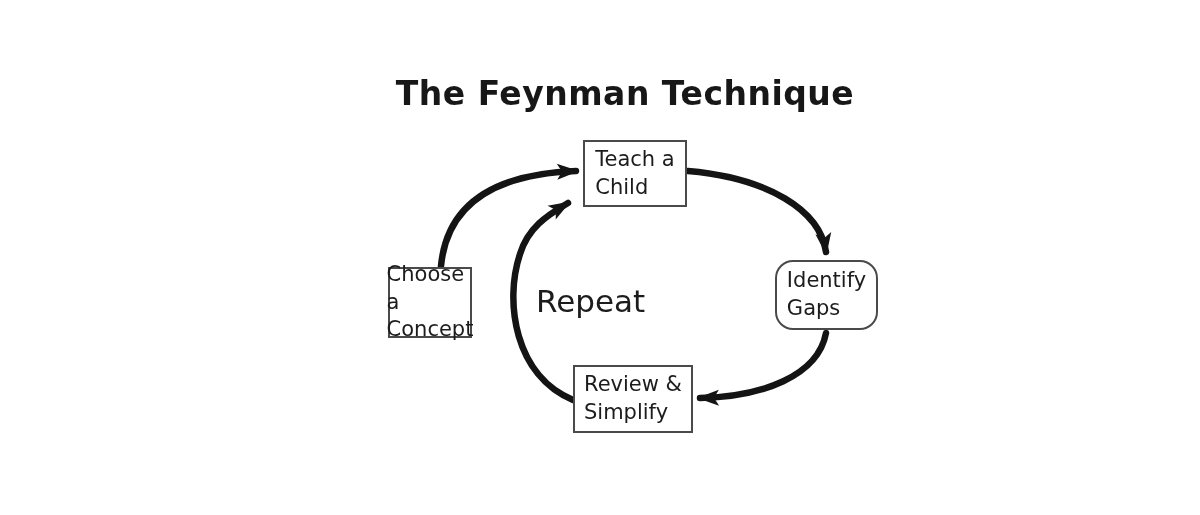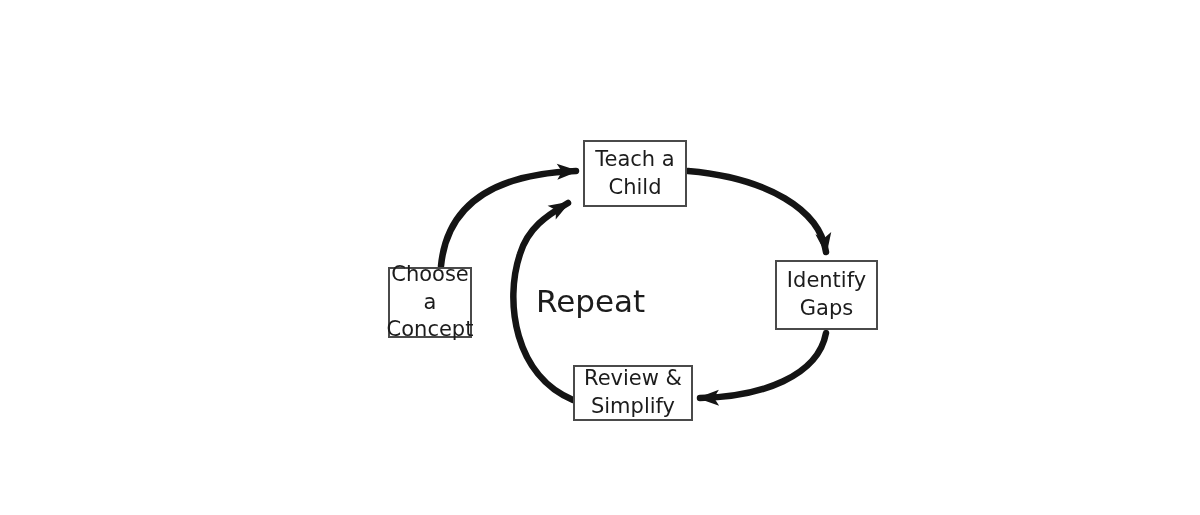--- a/index.html
+++ b/index.html
@@ -33,46 +33,47 @@
     left: 0;
   }
   .node {
     position: absolute;
     box-sizing: border-box;
     border: 2px solid #4a4a4a;
     background: #ffffff;
     display: flex;
     align-items: center;
     justify-content: center;
-    text-align: center;
+    text-align: left;
   }
   .node .label {
     white-space: pre-line;
     font-size: 21px;
     line-height: 1.32;
     color: #1c1c1c;
   }
   .node-teach    { left: 583px; top: 140px; width: 104px; height: 67px; }
   .node-choose   { left: 388px; top: 267px; width: 84px; height: 71px; }
-  .node-identify { left: 775px; top: 260px; width: 103px; height: 70px; }
-  .node-review   { left: 573px; top: 365px; width: 120px; height: 56px; }
+  .node-identify { left: 775px; top: 260px; width: 103px; height: 70px; border-radius: 18px; }
+  .node-review   { left: 573px; top: 365px; width: 120px; height: 68px; }
   .repeat-label {
     position: absolute;
     left: 536px;
     top: 283px;
     font-size: 31px;
     color: #1c1c1c;
     white-space: nowrap;
   }
 </style>
 </head>
 <body>
 
 <div class="canvas">
 
+  <div class="title">The Feynman Technique</div>
 
   <svg class="arrows" width="1200" height="515" viewBox="0 0 1200 515">
     <defs>
       <marker id="arrowhead" viewBox="0 0 24 18" refX="20" refY="9" markerWidth="24" markerHeight="18" orient="auto" markerUnits="userSpaceOnUse">
         <path d="M1,1 L23,9 L1,17 L6,9 Z" fill="#141414"></path>
       </marker>
     </defs>
 
     <path d="M 441 266 C 447 204 495 174 576 171" fill="none" stroke-width="6.5" stroke-linecap="round" marker-end="url(#arrowhead)" stroke="#141414"></path>
 

